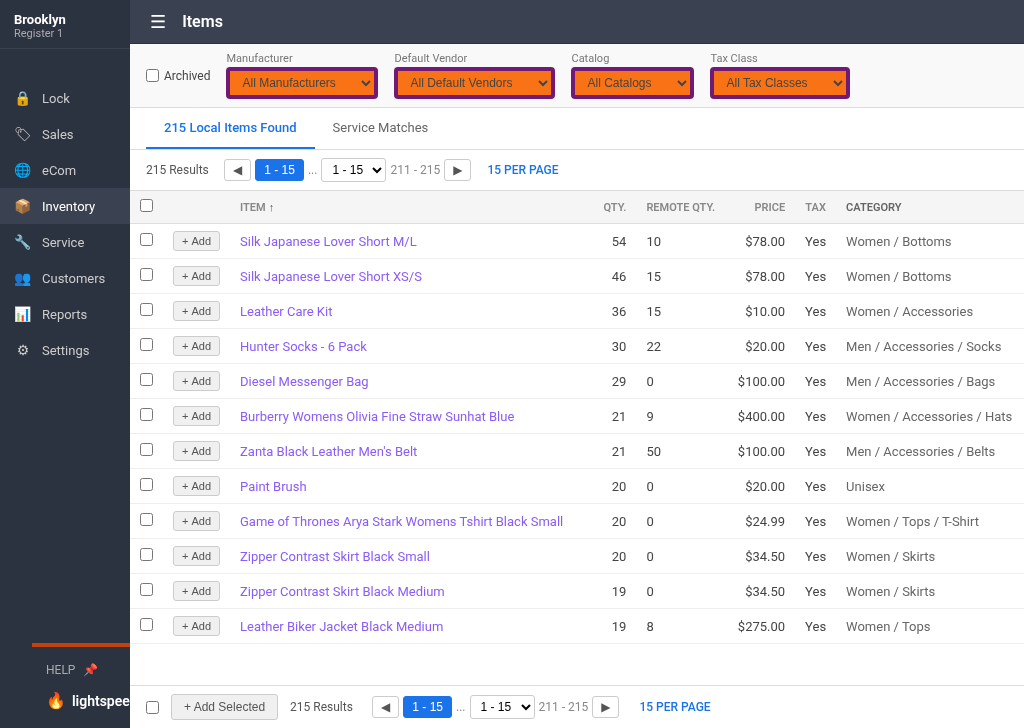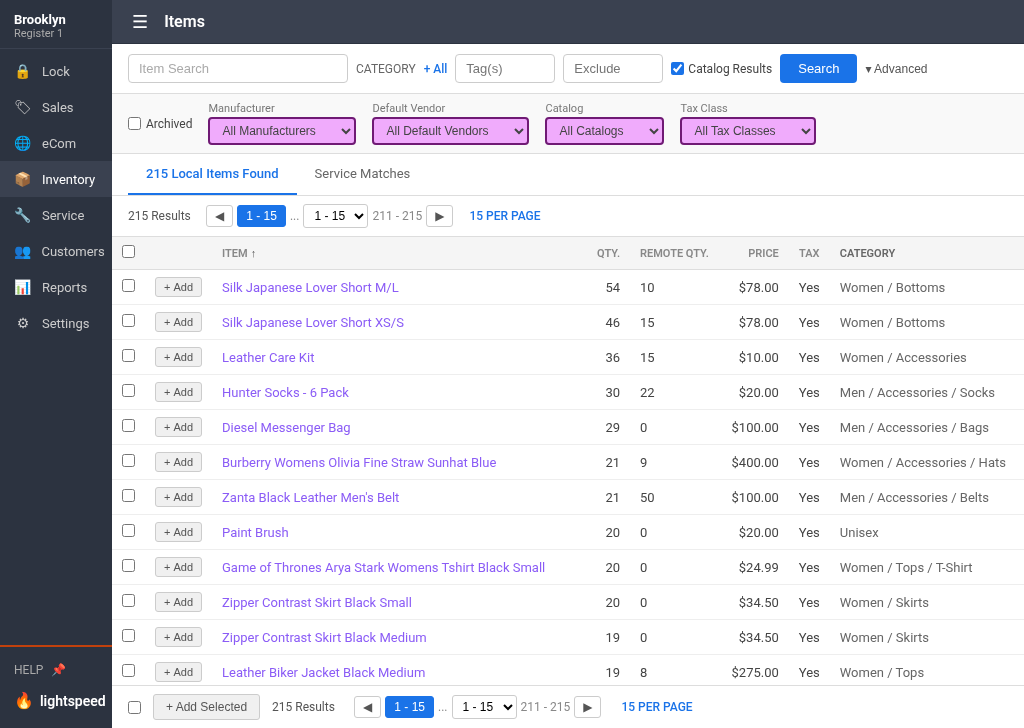--- a/index.html
+++ b/index.html
@@ -1,31 +1,31 @@
 <!DOCTYPE html>
 <html><head>
   <meta charset="utf-8">
   <style>
     * { box-sizing: border-box; margin: 0; padding: 0; }
     body { font-family: -apple-system, BlinkMacSystemFont, 'Segoe UI', Roboto, sans-serif; font-size: 13px; background: #f0f0f0; display: flex; height: 728px; overflow: hidden; }
 
     
-    .sidebar { width: 112px; background: #2c3340; display: flex; flex-direction: column; height: 100%; color: #ccc; flex-shrink: 0; }
+    .sidebar { width: 130px; background: #2c3340; display: flex; flex-direction: column; height: 100%; color: #ccc; flex-shrink: 0; gap: 27px; }
     .sidebar-header { padding: 12px 14px 8px; border-bottom: 1px solid #3a4150; }
     .sidebar-store-name { color: #fff; font-weight: bold; font-size: 13px; }
     .sidebar-register { color: #aaa; font-size: 11px; }
     .sidebar-user { display: flex; align-items: center; padding: 8px 14px; border-bottom: 1px solid #3a4150; justify-content: space-between; }
     .sidebar-user-name { color: #ccc; font-size: 12px; }
     .sidebar-out-badge { background: #e8a000; color: #fff; font-size: 10px; padding: 1px 5px; border-radius: 3px; font-weight: bold; }
     .sidebar-logout-icon { color: #aaa; font-size: 14px; cursor: pointer; }
     .sidebar-nav { flex: 1; padding-top: 4px; }
     .sidebar-item { display: flex; align-items: center; padding: 10px 14px; color: #ccc; cursor: pointer; font-size: 13px; gap: 10px; }
     .sidebar-item.active { background: #3a4150; color: #fff; }
     .sidebar-item-icon { font-size: 14px; width: 18px; text-align: center; }
-    .sidebar-bottom { padding: 10px 14px; border-top: 2px solid #c2410c; }
+    .sidebar-bottom { padding: 10px 14px; border-top: 4px solid #c2410c; margin-left: 32px; }
     .sidebar-help { display: flex; align-items: center; gap: 8px; color: #aaa; font-size: 12px; cursor: pointer; padding: 6px 0; }
     .sidebar-logo { display: flex; align-items: center; gap: 6px; padding: 8px 0; }
     .sidebar-logo-text { color: #fff; font-size: 14px; font-weight: 600; }
     .sidebar-logo-flame { color: #ff6b35; font-size: 16px; }
     .sidebar-pin { color: #aaa; cursor: pointer; }
 
     
     .main { flex: 1; display: flex; flex-direction: column; overflow: hidden; }
 
     
@@ -49,21 +49,21 @@
     .catalog-checkbox { display: flex; align-items: center; gap: 4px; font-size: 12px; color: #444; }
     .catalog-checkbox input { accent-color: #1a73e8; }
     .search-btn { background: #1a73e8; color: #fff; border: none; padding: 7px 18px; border-radius: 4px; font-size: 13px; cursor: pointer; font-weight: 500; }
     .advanced-btn { color: #555; font-size: 12px; cursor: pointer; background: none; border: none; display: flex; align-items: center; gap: 3px; }
 
     
     .filter-bar { background: #f9f9f9; padding: 8px 16px; border-bottom: 1px solid #ddd; display: flex; align-items: center; gap: 16px; }
     .archived-check { display: flex; align-items: center; gap: 5px; font-size: 12px; color: #444; }
     .filter-group { display: flex; flex-direction: column; gap: 2px; }
     .filter-label { font-size: 11px; color: #777; }
-    .filter-select { border: 2px solid #701a75; border-radius: 4px; padding: 4px 22px 4px 8px; font-size: 12px; color: #444; background: #f0abfc; appearance: auto; cursor: pointer; }
+    .filter-select { border: 4px solid #701a75; border-radius: 4px; padding: 4px 22px 4px 8px; font-size: 12px; color: #444; background: #f97316; appearance: auto; cursor: pointer; }
 
     
     .tabs { background: #fff; padding: 0 16px; border-bottom: 1px solid #ddd; display: flex; }
     .tab { padding: 12px 18px; font-size: 13px; cursor: pointer; color: #666; border-bottom: 2px solid transparent; }
     .tab.active { color: #1a73e8; border-bottom-color: #1a73e8; font-weight: 500; }
 
     
     .results-bar { background: #fff; padding: 8px 16px; border-bottom: 1px solid #ddd; display: flex; align-items: center; gap: 8px; font-size: 12px; color: #555; }
     .results-count { font-size: 12px; color: #555; min-width: 70px; }
     .pagination { display: flex; align-items: center; gap: 4px; }
@@ -159,33 +159,20 @@
 
 <div class="main">
 
   <div class="topbar">
     <button class="topbar-menu-btn">☰</button>
     <span class="topbar-title">Items</span>
   </div>
 
   <div class="content">
 
-    <div class="search-bar">
-      <input class="search-input" type="text" placeholder="Item Search" style="">
-      <span class="category-label">CATEGORY</span>
-      <span class="category-all plus-icon">+ All</span>
-      <input class="tags-input" type="text" placeholder="Tag(s)" style="">
-      <input class="exclude-input" type="text" placeholder="Exclude" style="">
-      <label class="catalog-checkbox">
-        <input type="checkbox" checked="" style="">
-        <span>Catalog Results</span>
-      </label>
-      <button class="search-btn">Search</button>
-      <button class="advanced-btn">▾ Advanced</button>
-    </div>
 
     <div class="filter-bar">
       <label class="archived-check">
         <input type="checkbox" style="">
         <span>Archived</span>
       </label>
       <div class="filter-group">
         <span class="filter-label">Manufacturer</span>
         <select class="filter-select">
           <option>All Manufacturers</option>

